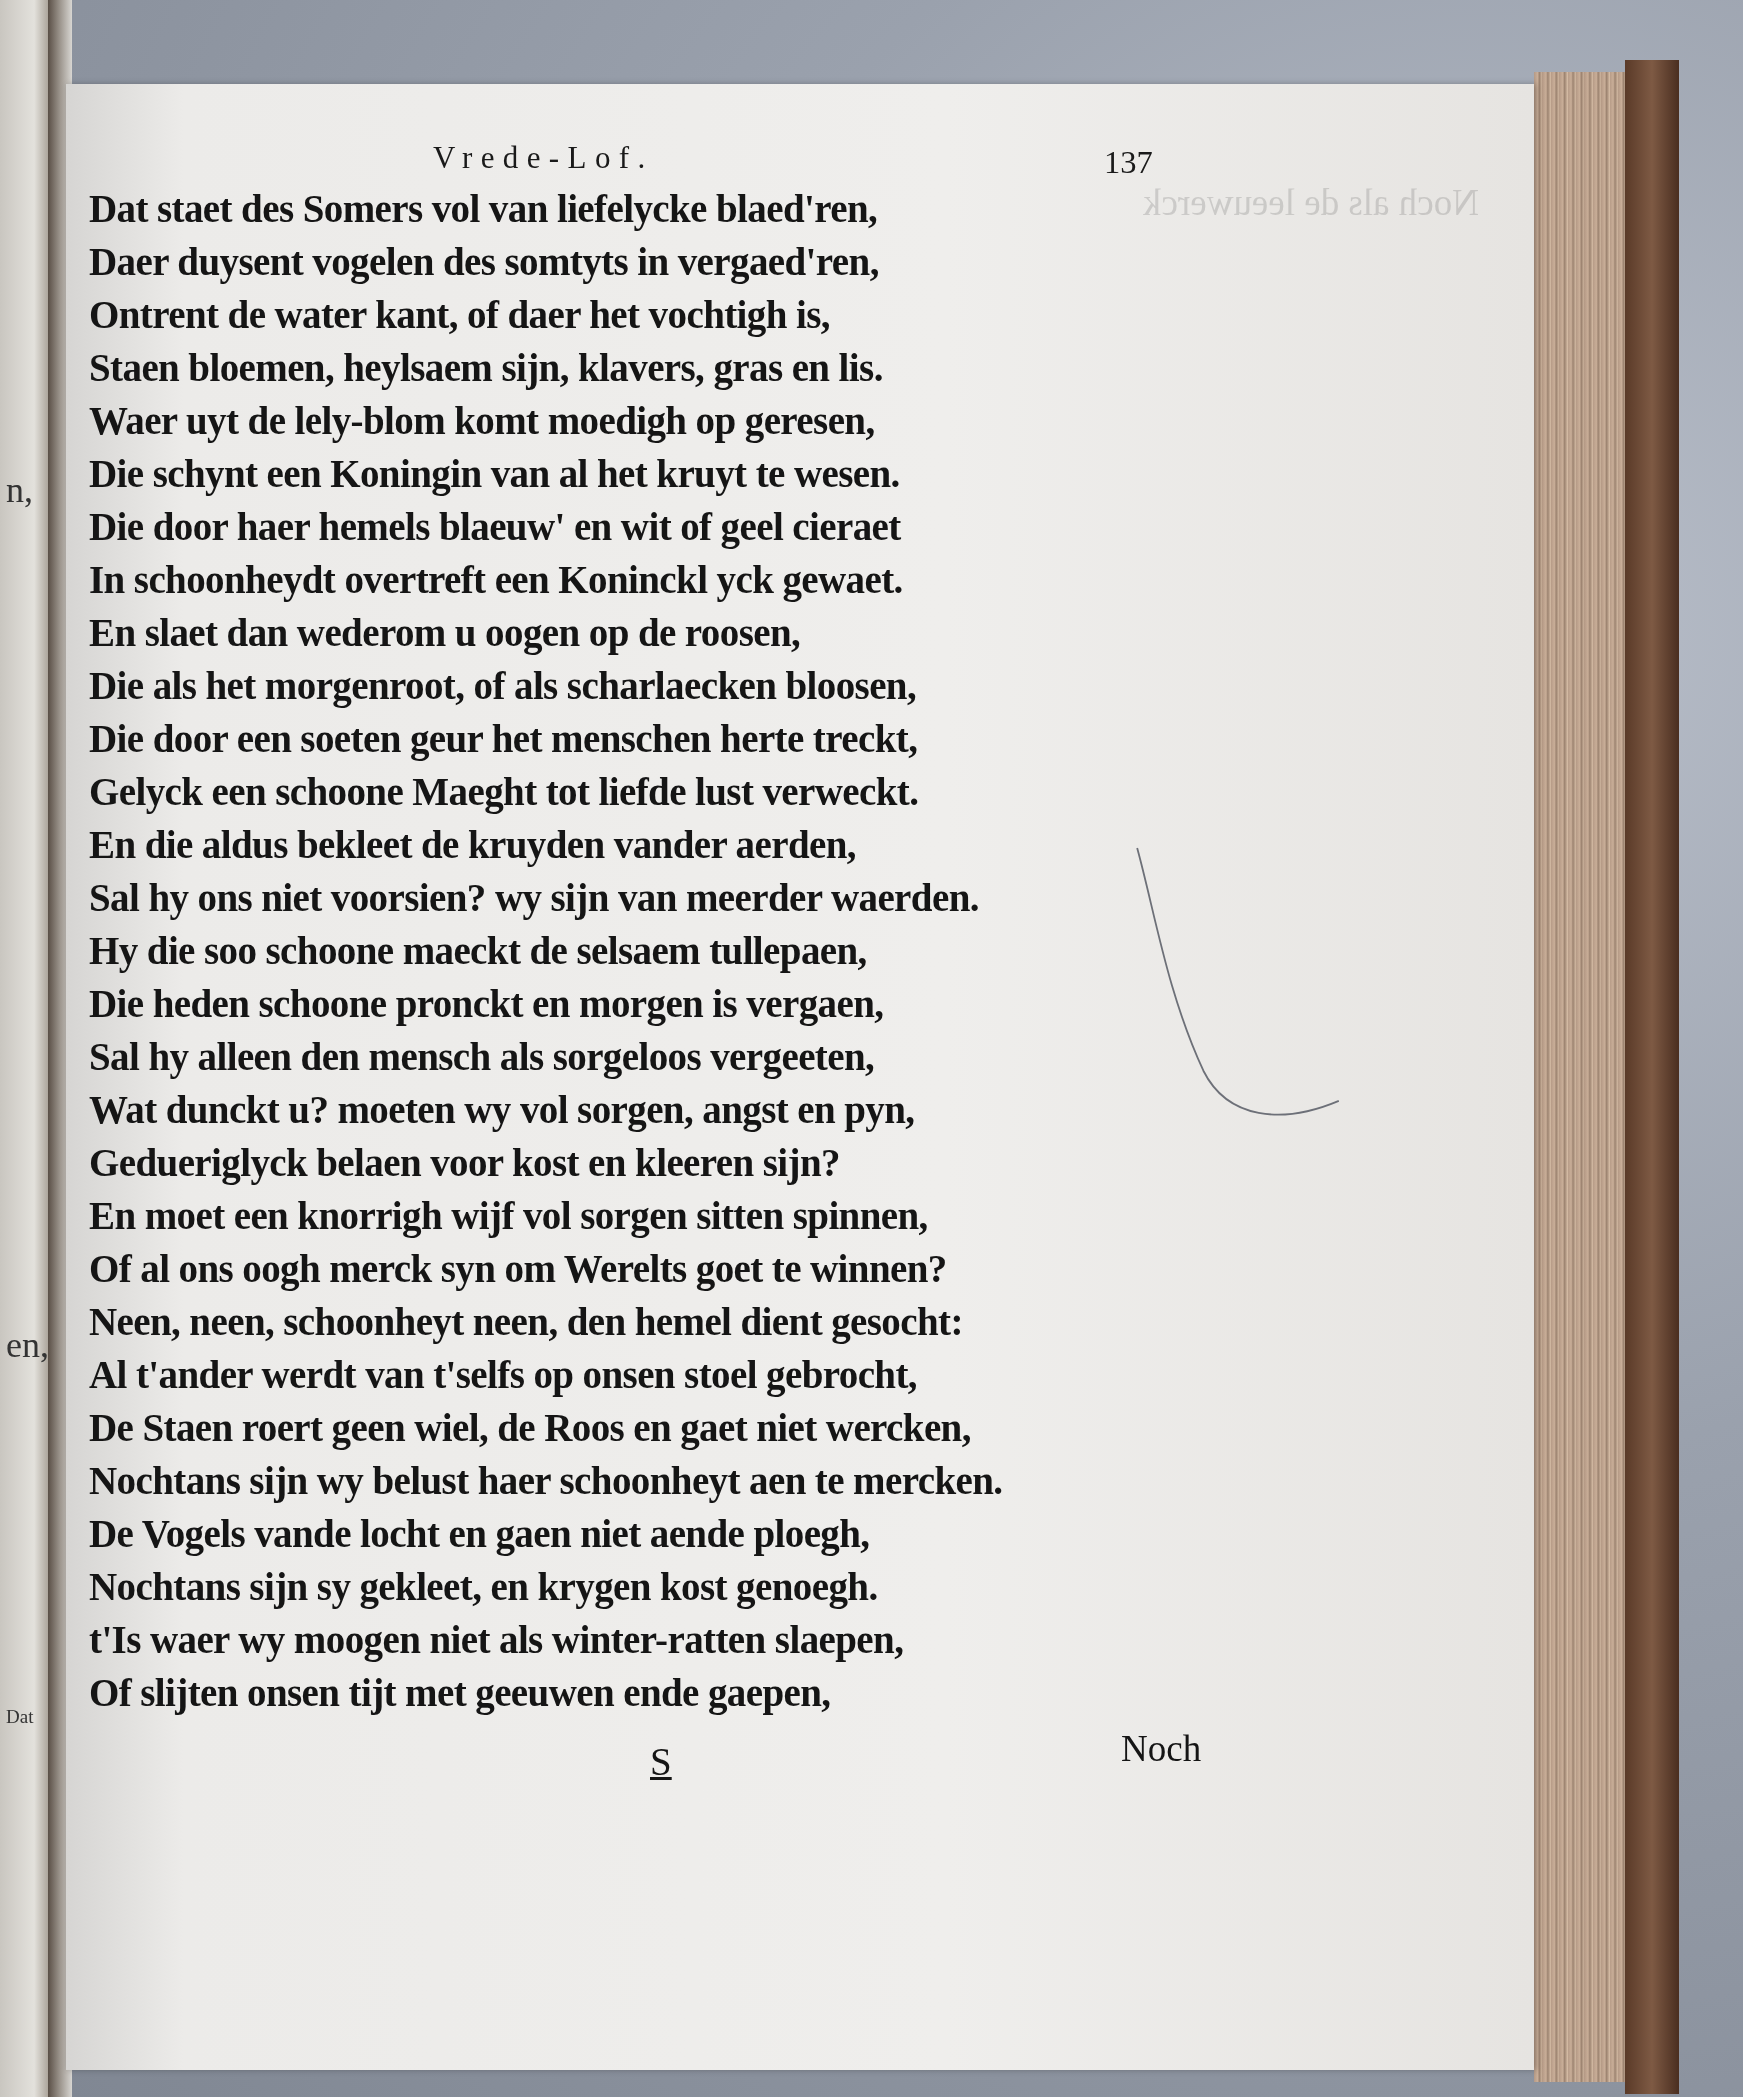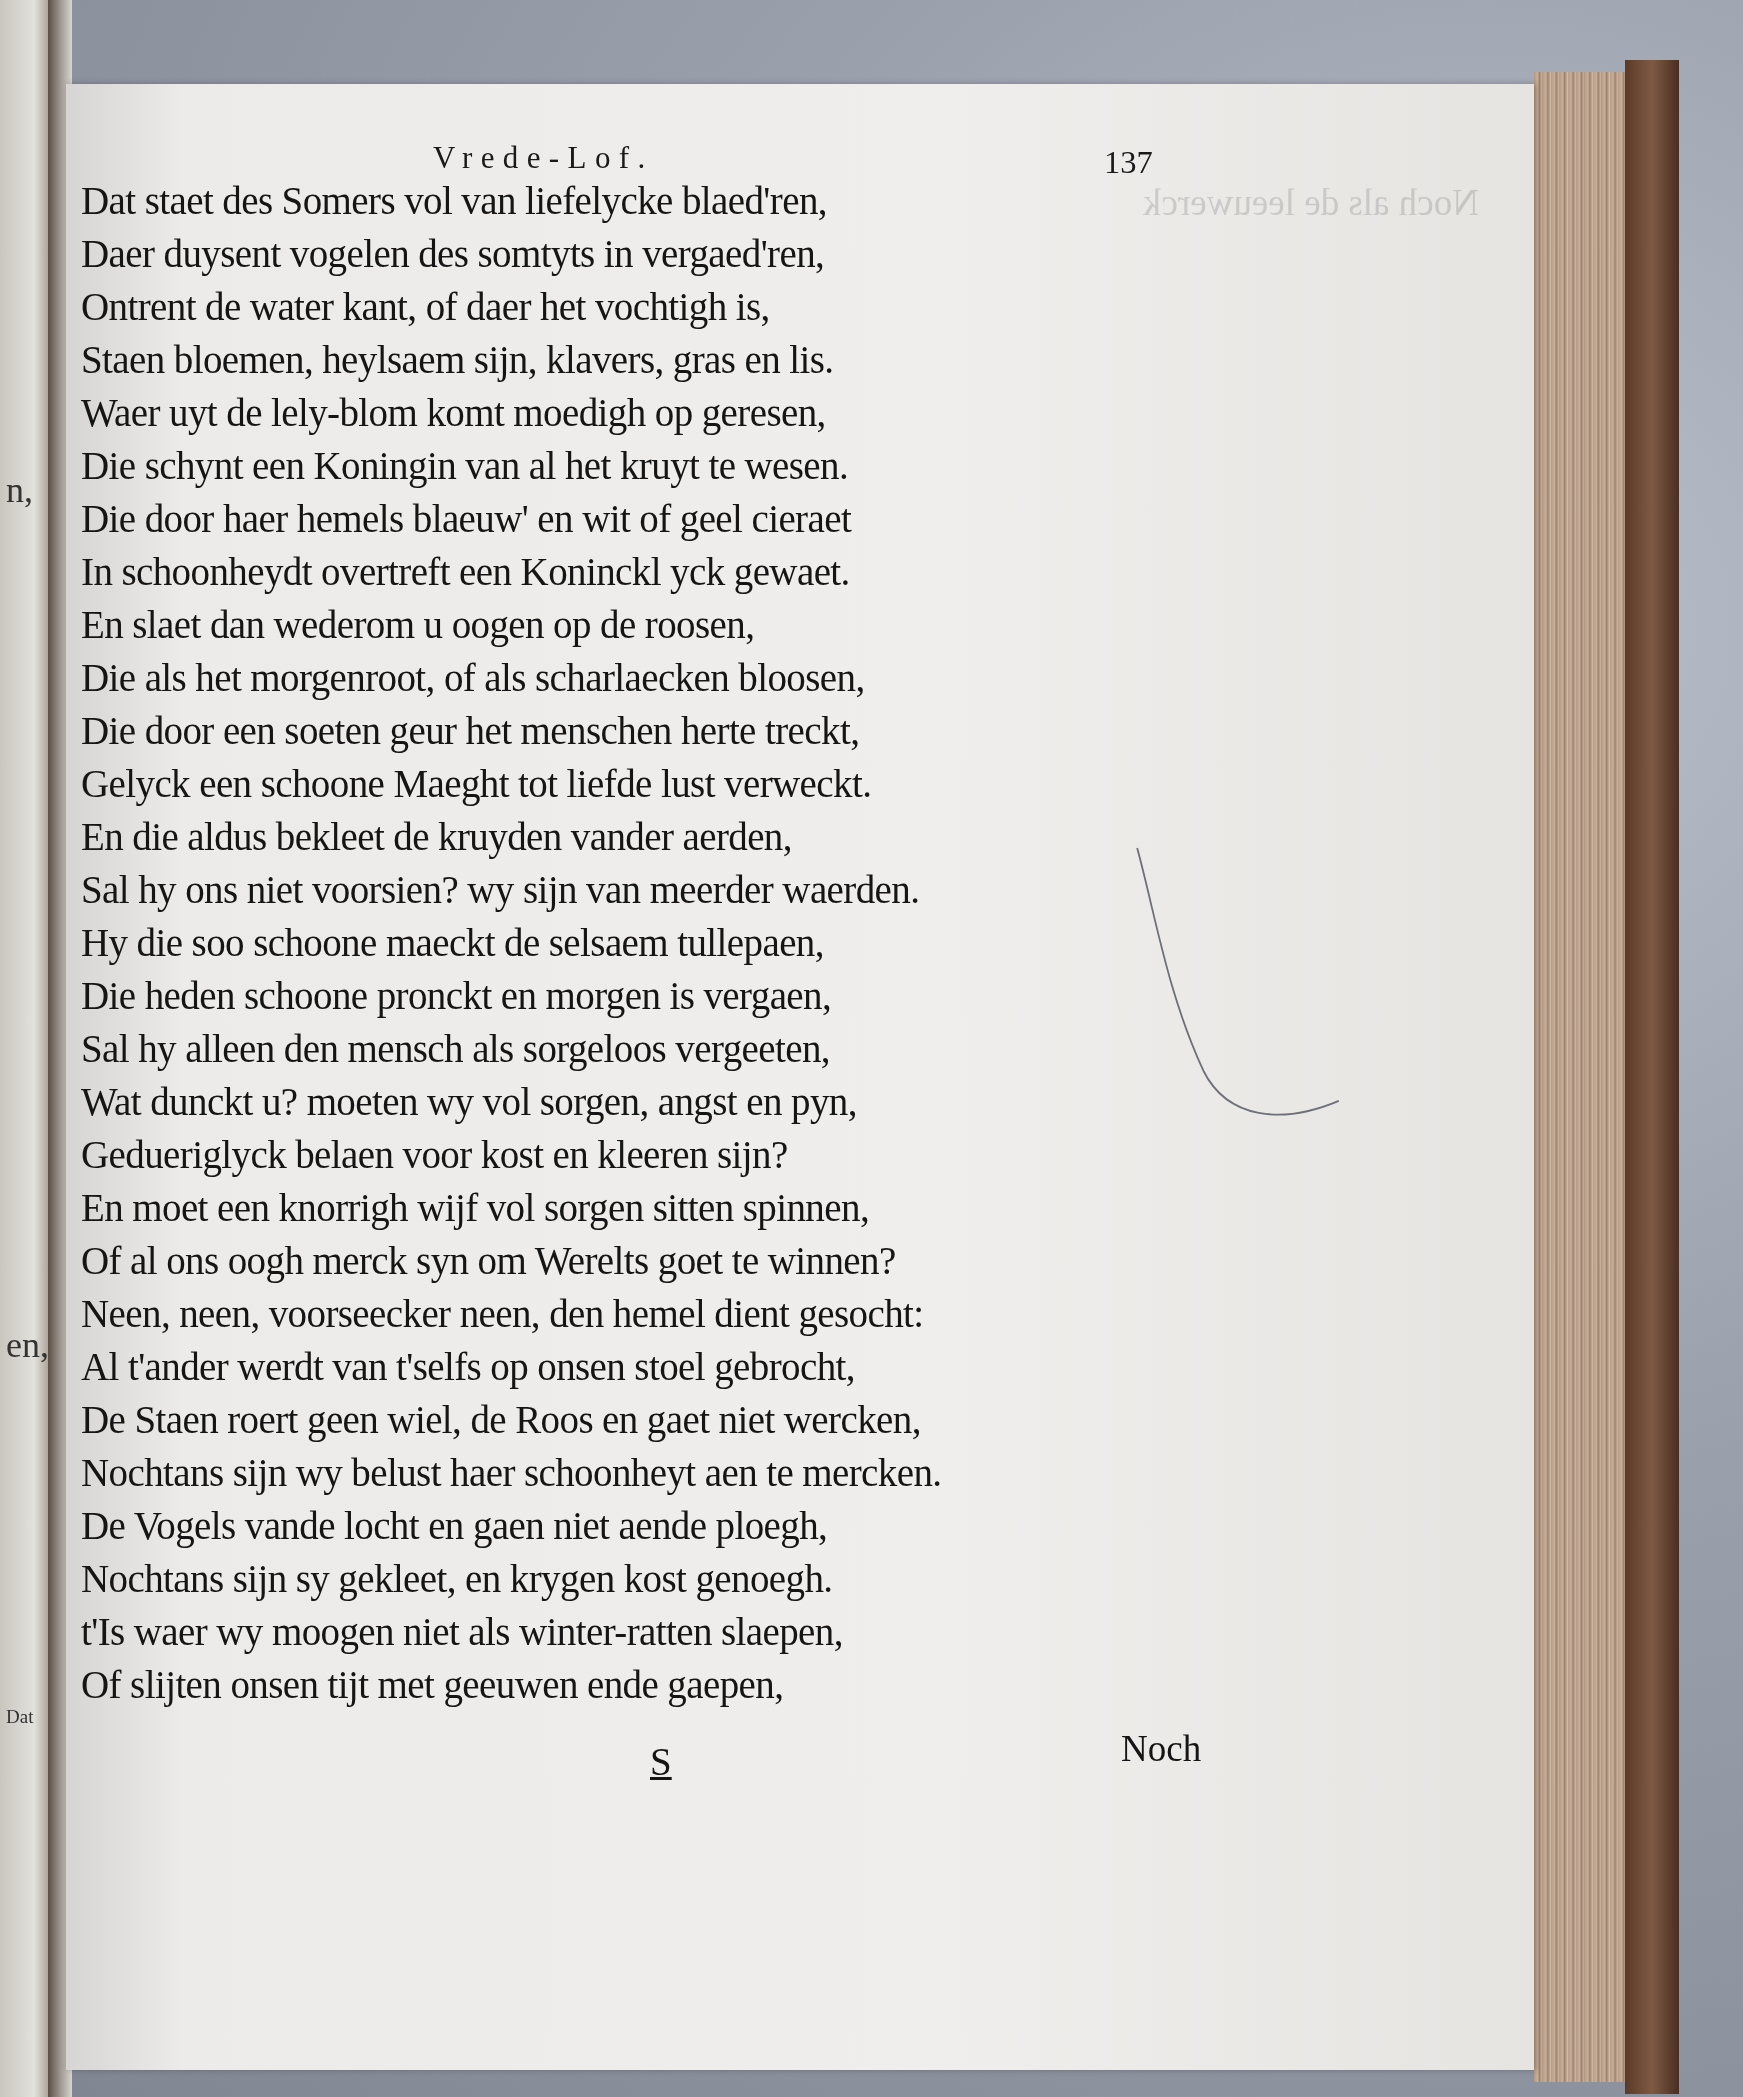--- a/index.html
+++ b/index.html
@@ -46,21 +46,21 @@
     font-size:31px; letter-spacing:8.4px; color:#1a1a1a;
     font-family:"Liberation Serif", serif;
   }
   .page-number {
     position:absolute; left:1104px; top:144px;
     font-size:32.5px; color:#1a1a1a;
     font-family:"Liberation Serif", serif;
   }
   .verse {
     position:absolute; left:81px; top:174px; width:1143px;
-    margin:0; padding:0; list-style:none;
+    margin:8px; padding:0; list-style:none;font-weight:bold;
   }
   .verse li {
     font-size:39px; line-height:53px; color:#151515;
     white-space:nowrap; letter-spacing:-0.6px;
     font-family:"Liberation Serif", serif;
   }
   .signature {
     position:absolute; left:650px; top:1739px;
     font-size:39px; color:#151515; text-decoration:underline;
     font-family:"Liberation Serif", serif;
@@ -116,21 +116,21 @@
   <li>Gelyck een schoone Maeght tot liefde lust verweckt.</li>
   <li>En die aldus bekleet de kruyden vander aerden,</li>
   <li>Sal hy ons niet voorsien? wy sijn van meerder waerden.</li>
   <li>Hy die soo schoone maeckt de selsaem tullepaen,</li>
   <li>Die heden schoone pronckt en morgen is vergaen,</li>
   <li>Sal hy alleen den mensch als sorgeloos vergeeten,</li>
   <li>Wat dunckt u? moeten wy vol sorgen, angst en pyn,</li>
   <li>Gedueriglyck belaen voor kost en kleeren sijn?</li>
   <li>En moet een knorrigh wijf vol sorgen sitten spinnen,</li>
   <li>Of al ons oogh merck syn om Werelts goet te winnen?</li>
-  <li>Neen, neen, voorseecker neen, den hemel dient gesocht:</li>
+  <li>Neen, neen, schoonheyt neen, den hemel dient gesocht:</li>
   <li>Al t'ander werdt van t'selfs op onsen stoel gebrocht,</li>
   <li>De Staen roert geen wiel, de Roos en gaet niet wercken,</li>
   <li>Nochtans sijn wy belust haer schoonheyt aen te mercken.</li>
   <li>De Vogels vande locht en gaen niet aende ploegh,</li>
   <li>Nochtans sijn sy gekleet, en krygen kost genoegh.</li>
   <li>t'Is waer wy moogen niet als winter-ratten slaepen,</li>
   <li>Of slijten onsen tijt met geeuwen ende gaepen,</li>
 </ul>
 
 <svg class="pencil-mark" width="217" height="313" viewBox="0 0 360 520">

